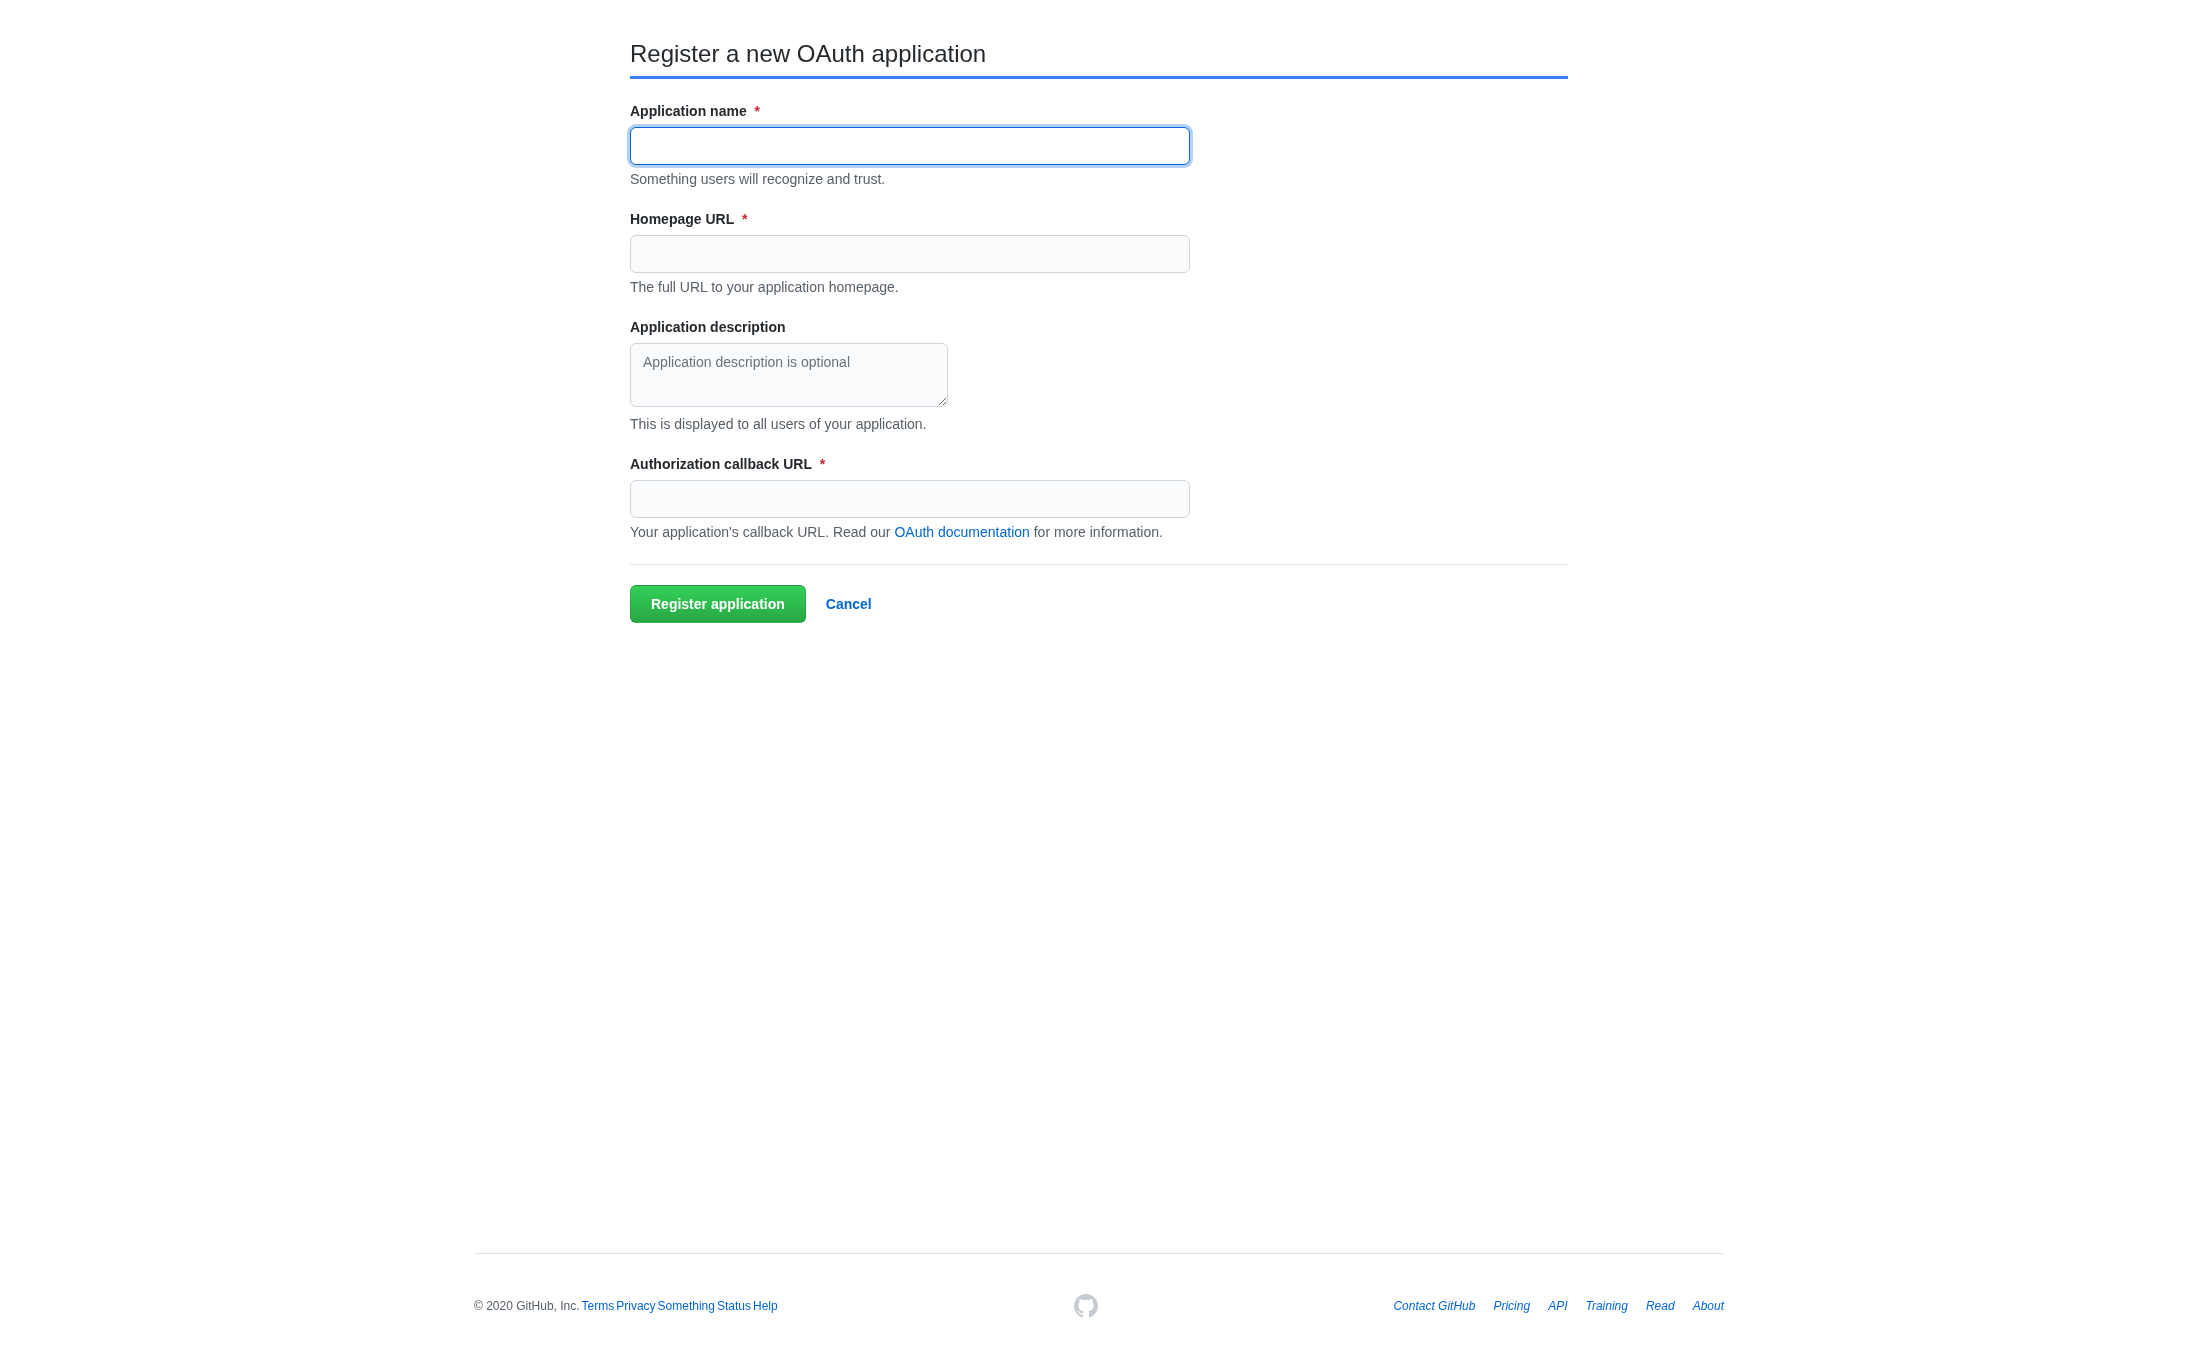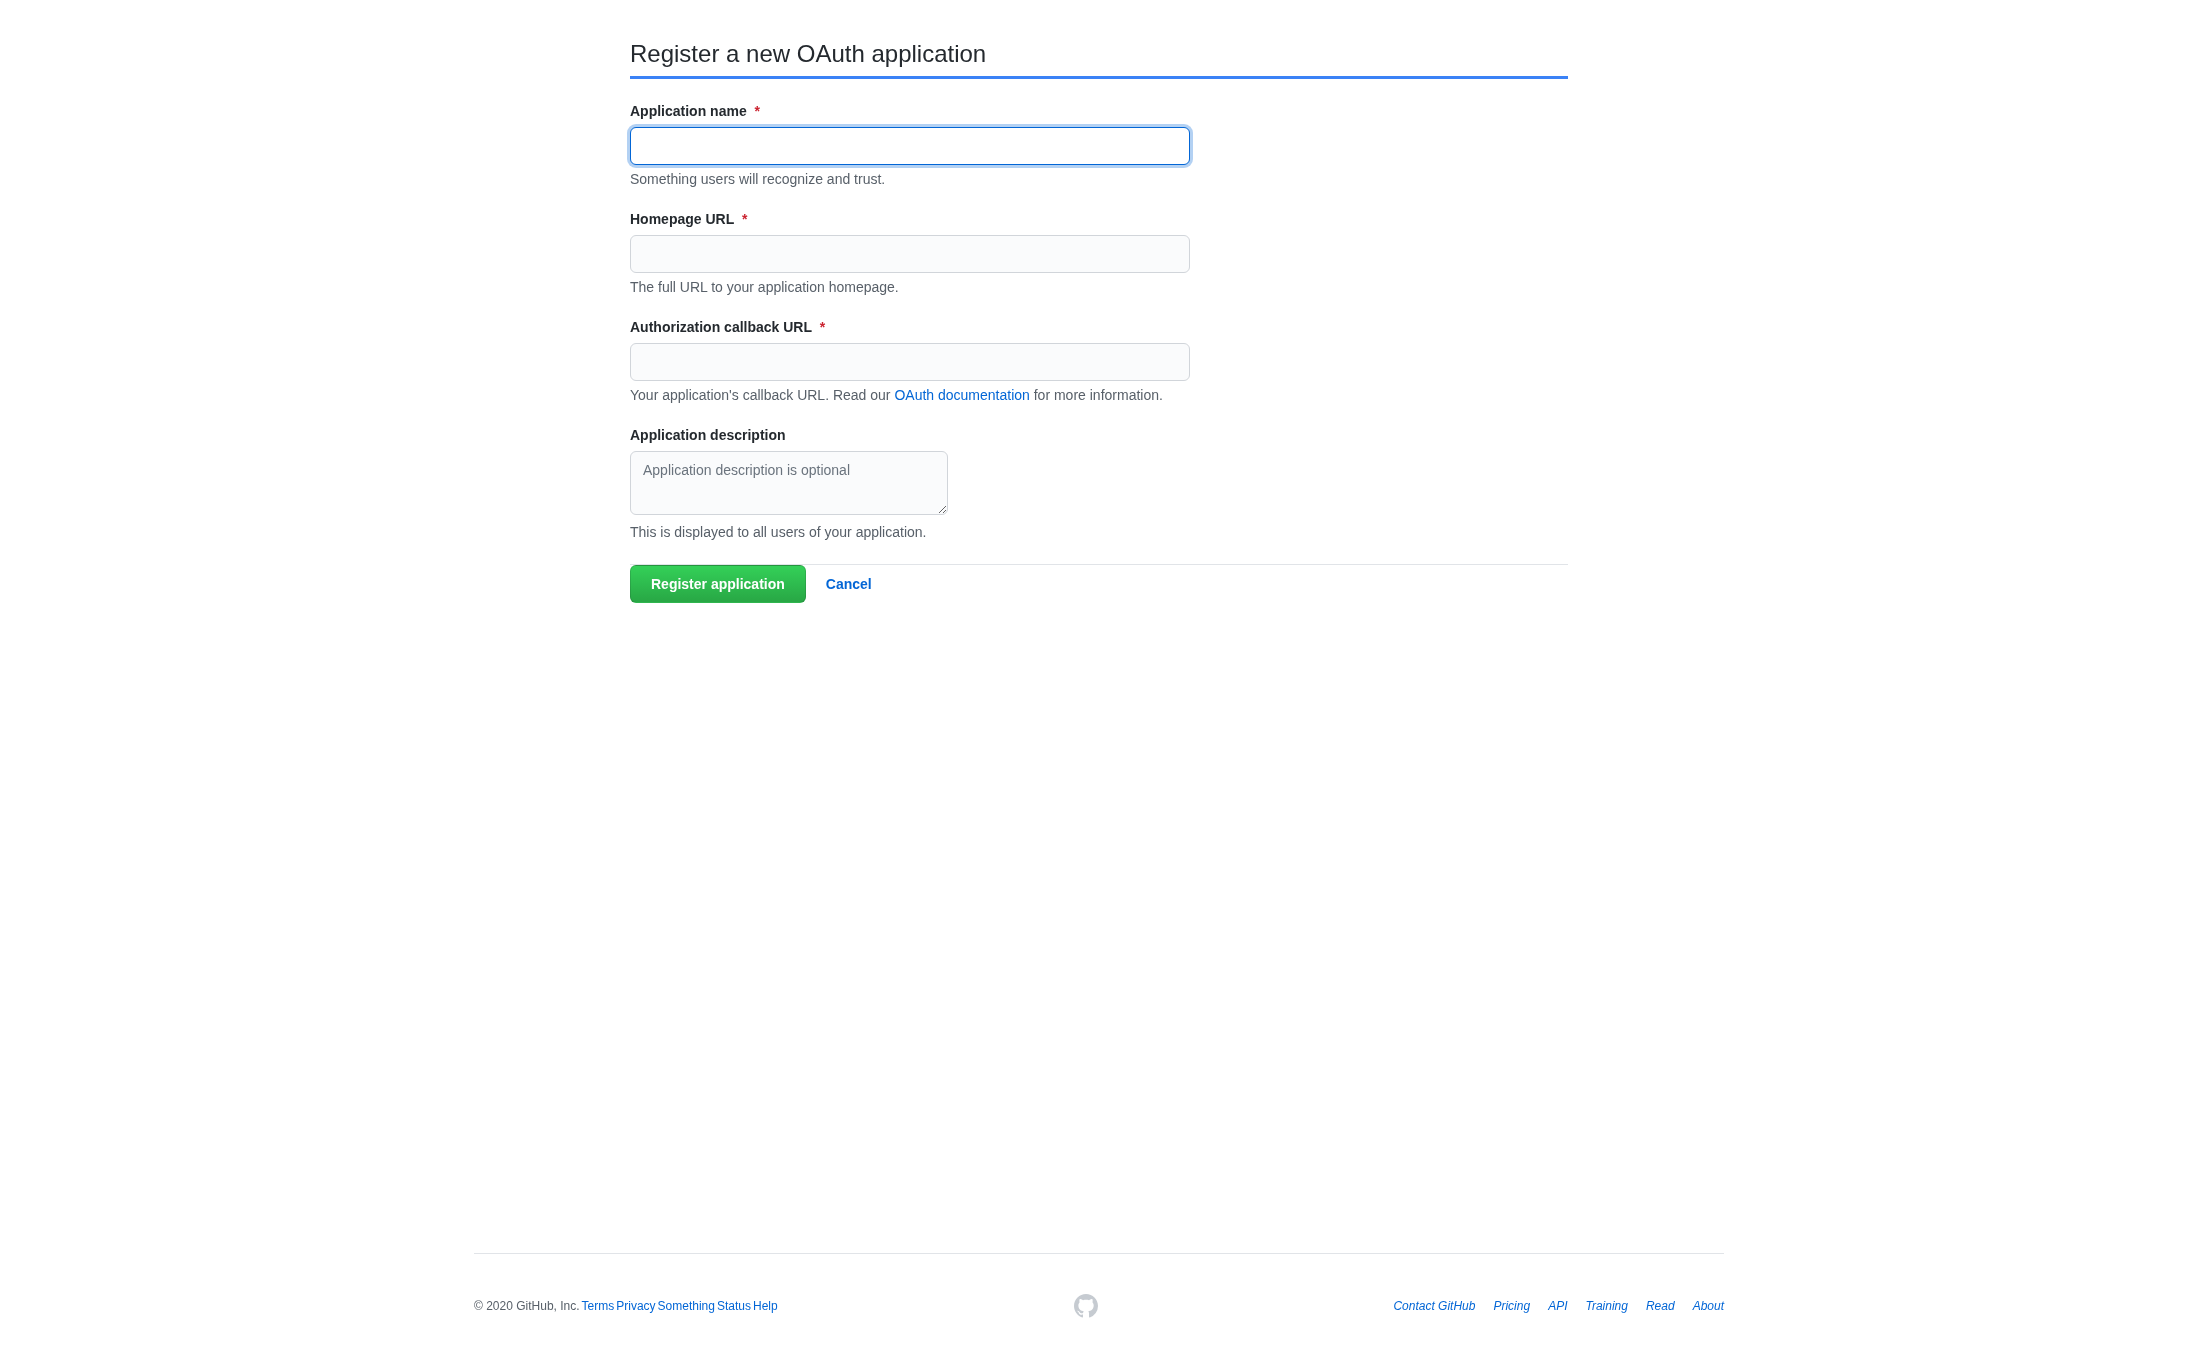--- a/index.html
+++ b/index.html
@@ -83,20 +83,21 @@
     .help-text {
       margin-top: 6px;
       font-size: 14px;
       color: #586069;
     }
     .help-text a {
       color: #0366d6;
       text-decoration: none;
     }
     .form-actions {
+      padding-top: 20px;
       border-top: 1px solid #e1e4e8;
       margin-top: 16px;
       display: flex;
       align-items: center;
       gap: 20px;
     }
     .btn-primary {
       display: inline-block;
       padding: 10px 20px;
       font-size: 14px;
@@ -175,35 +176,35 @@
         <label class="form-label">
           <span>Homepage URL</span>
           <span class="required-asterisk">*</span>
         </label>
         <input type="text" class="form-input" value="" style="">
         <p class="help-text">The full URL to your application homepage.</p>
       </div>
 
       <div class="form-group">
         <label class="form-label">
+          <span>Application description</span>
+        </label>
+        <textarea class="form-textarea" placeholder="Application description is optional" style=""></textarea>
+        <p class="help-text">This is displayed to all users of your application.</p>
+      </div>
+
+      <div class="form-group">
+        <label class="form-label">
           <span>Authorization callback URL</span>
           <span class="required-asterisk">*</span>
         </label>
         <input type="text" class="form-input" value="" style="">
         <p class="help-text">
           <span>Your application's callback URL. Read our </span><a href="#">OAuth documentation</a><span> for more information.</span>
         </p>
-      </div>
-
-      <div class="form-group">
-        <label class="form-label">
-          <span>Application description</span>
-        </label>
-        <textarea class="form-textarea" placeholder="Application description is optional" style=""></textarea>
-        <p class="help-text">This is displayed to all users of your application.</p>
       </div>
 
       <div class="form-actions">
         <button type="submit" class="btn-primary">Register application</button>
         <button type="button" class="btn-cancel">Cancel</button>
       </div>
     </form>
   </div>
 
   <div class="footer">

